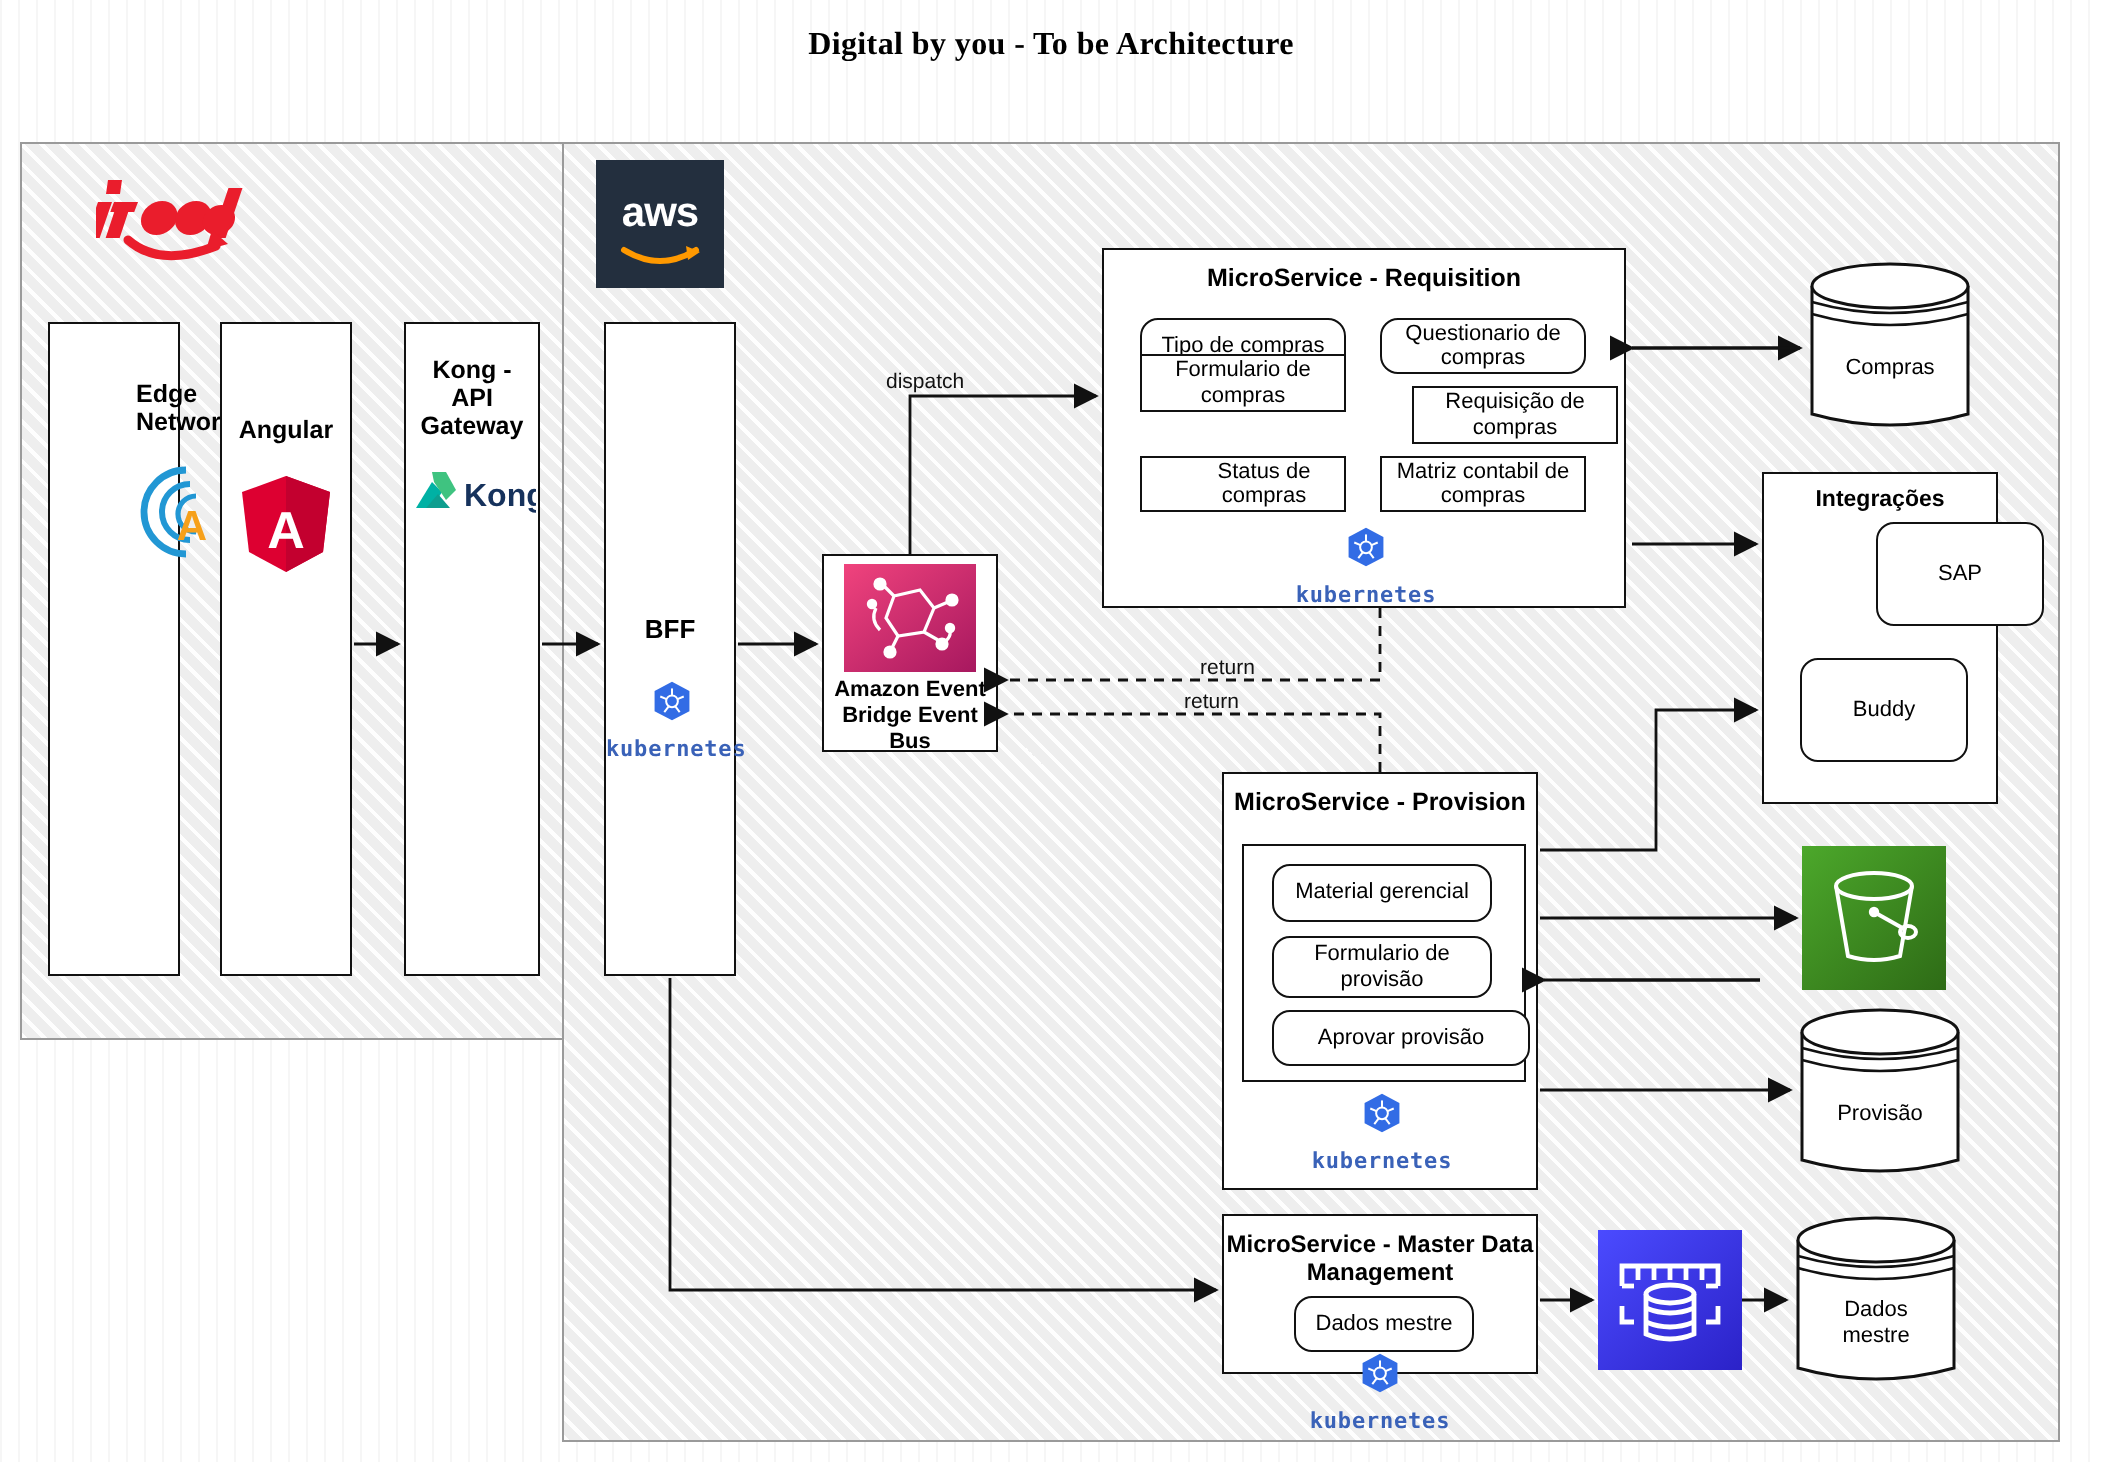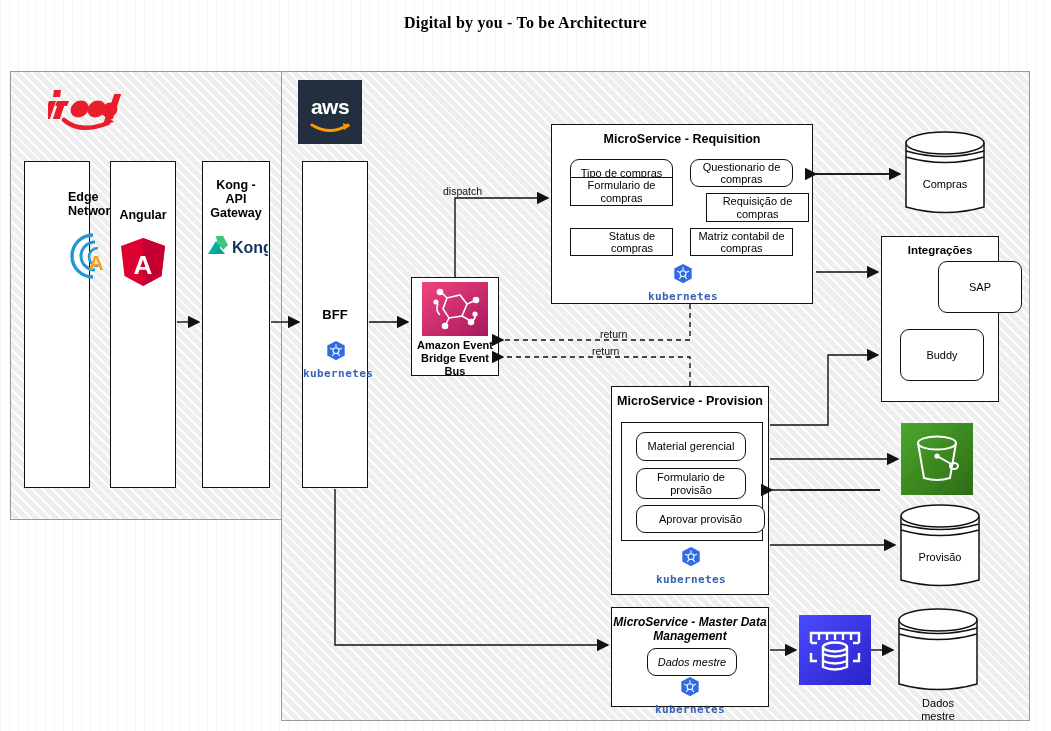--- a/index.html
+++ b/index.html
@@ -217,21 +217,21 @@
             <line x1="5.6" y1="9" x2="9" y2="10.4"></line>
           <line x1="18.4" y1="9" x2="15" y2="10.4"></line>
             <line x1="7.8" y1="17.5" x2="10.3" y2="14.3"></line>
           <line x1="16.2" y1="17.5" x2="13.7" y2="14.3"></line>
         </g>
       </svg>
       <div class="kt">kubernetes</div>
     </div>
   </div>
 
-  <div class="wbox" id="ms-mdm" style="left:611px;top:607px;width:158px;height:100px;font-style:italic;">
+  <div class="wbox" id="ms-mdm" style="left:611px;top:607px;width:158px;height:80px;">
     <div class="wbox-lbl" style="margin-top:7px;font-size:12px;line-height:14px;">
       <div>MicroService - Master Data</div>
       <div>Management</div>
     </div>
     <div class="sub r8" style="left:35px;top:40px;width:90px;height:28px;">Dados mestre</div>
   </div>
   <div class="k8s" style="left:611px;top:676px;width:158px;">
     <svg width="22" height="22" viewBox="0 0 24 24">
       <path d="M12 1 L21.5 6 L21.5 17 L12 22 L2.5 17 L2.5 6 Z" fill="#326CE5"></path>
       <circle cx="12" cy="11.6" r="3.2" fill="none" stroke="#fff" stroke-width="1.1"></circle>
@@ -319,21 +319,21 @@
     <div class="cyl-txt" style="left:0;top:48px;width:84px;">Provisão</div>
   </div>
 
   <div style="position:absolute;left:896px;top:607px;width:84px;height:90px;">
     <svg width="84" height="90" viewBox="0 0 84 90">
       <path d="M3 13 L3 77 q39 11 78 0 L81 13" fill="#fff" stroke="#111" stroke-width="1.5"></path>
       <ellipse cx="42" cy="13" rx="39" ry="11" fill="#fff" stroke="#111" stroke-width="1.5"></ellipse>
       <path d="M3 21 q39 11 78 0" fill="none" stroke="#111" stroke-width="1.3"></path>
       <path d="M3 27 q39 11 78 0" fill="none" stroke="#111" stroke-width="1.3"></path>
     </svg>
-    <div class="cyl-txt" style="left:0;top:42px;width:84px;margin-top:48px;">
+    <div class="cyl-txt" style="left:0;top:42px;width:84px;">
       <div>Dados</div>
       <div>mestre</div>
     </div>
   </div>
 
   <div class="arrowlbl" style="left:443px;top:185px;">dispatch</div>
   <div class="arrowlbl" style="left:600px;top:328px;">return</div>
   <div class="arrowlbl" style="left:592px;top:345px;">return</div>
 
   <svg class="ov">

